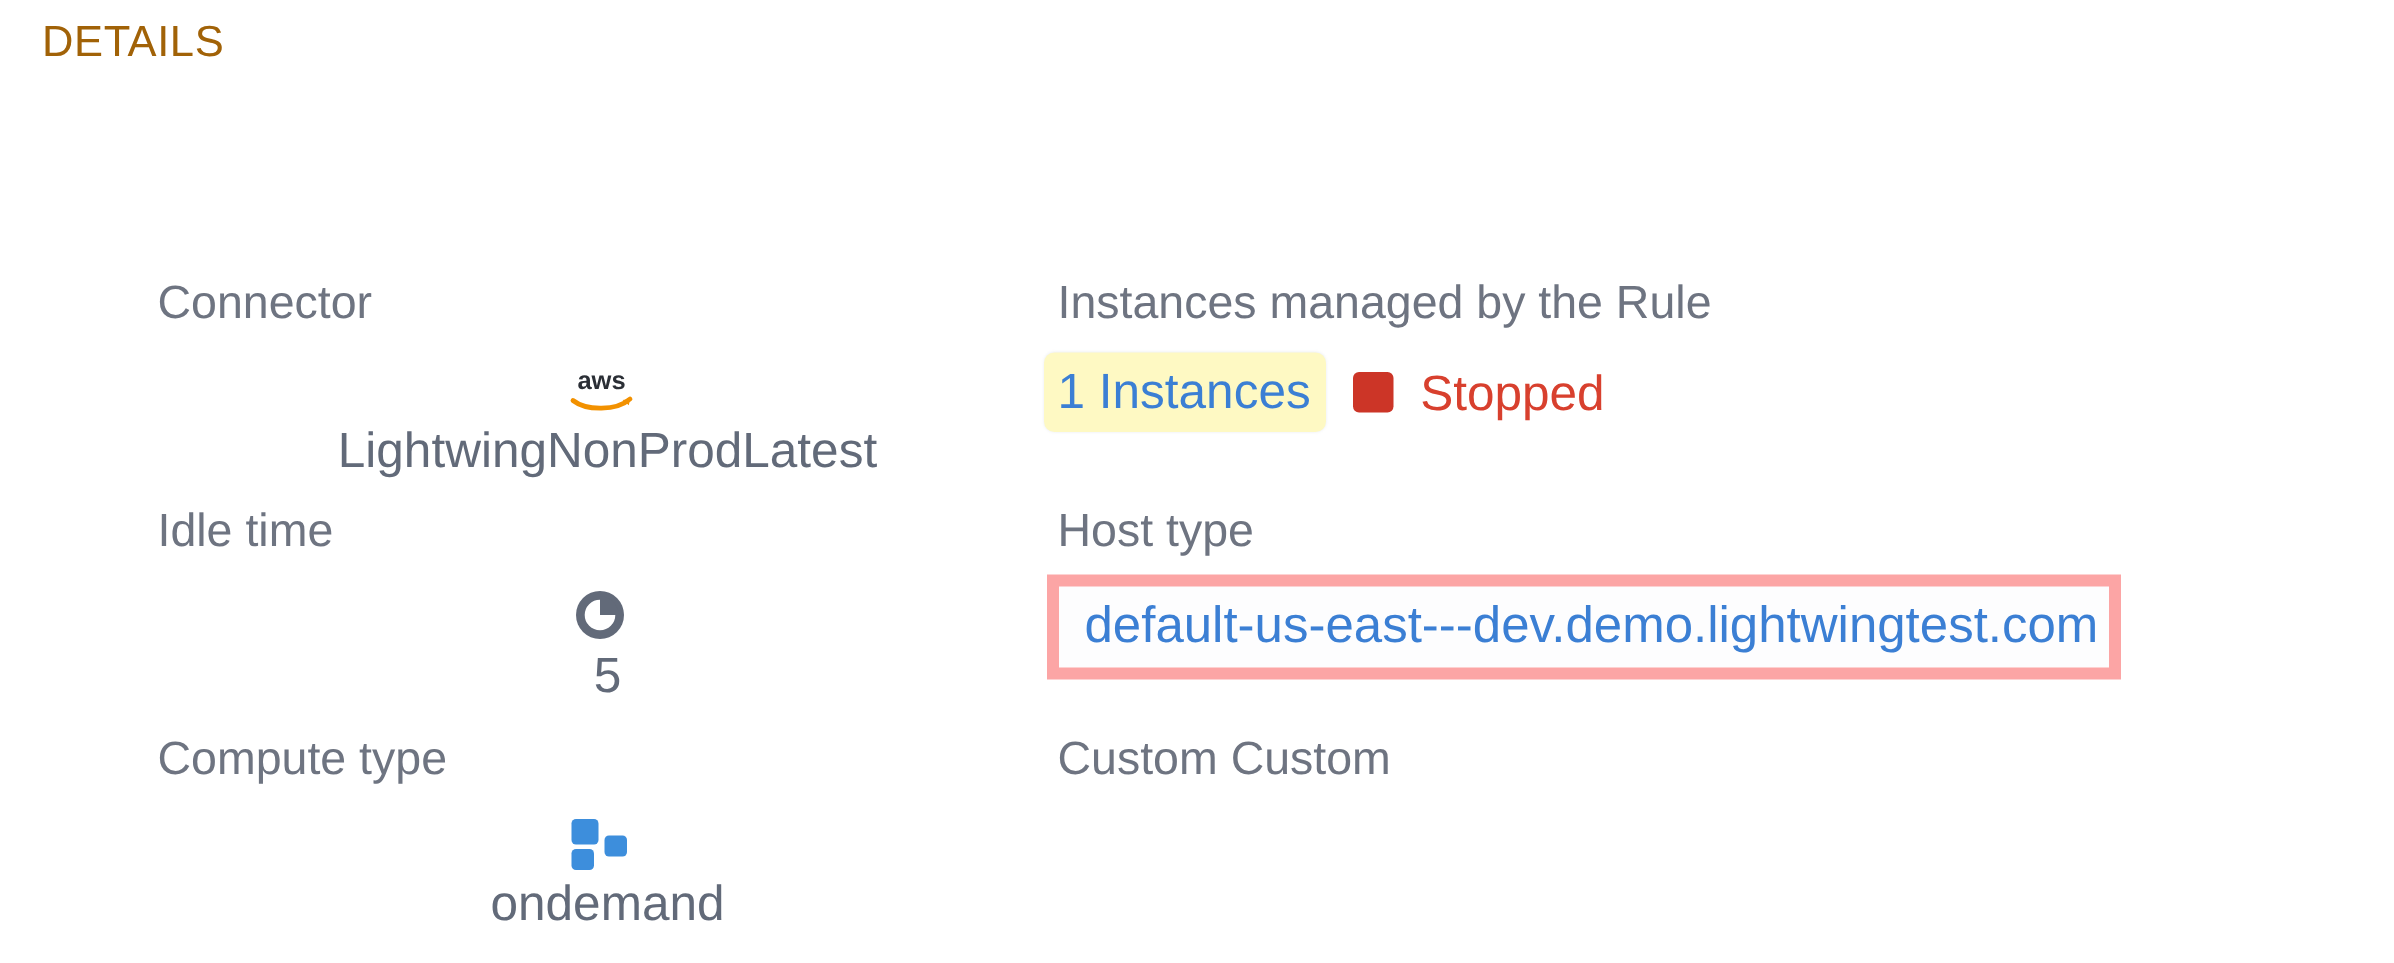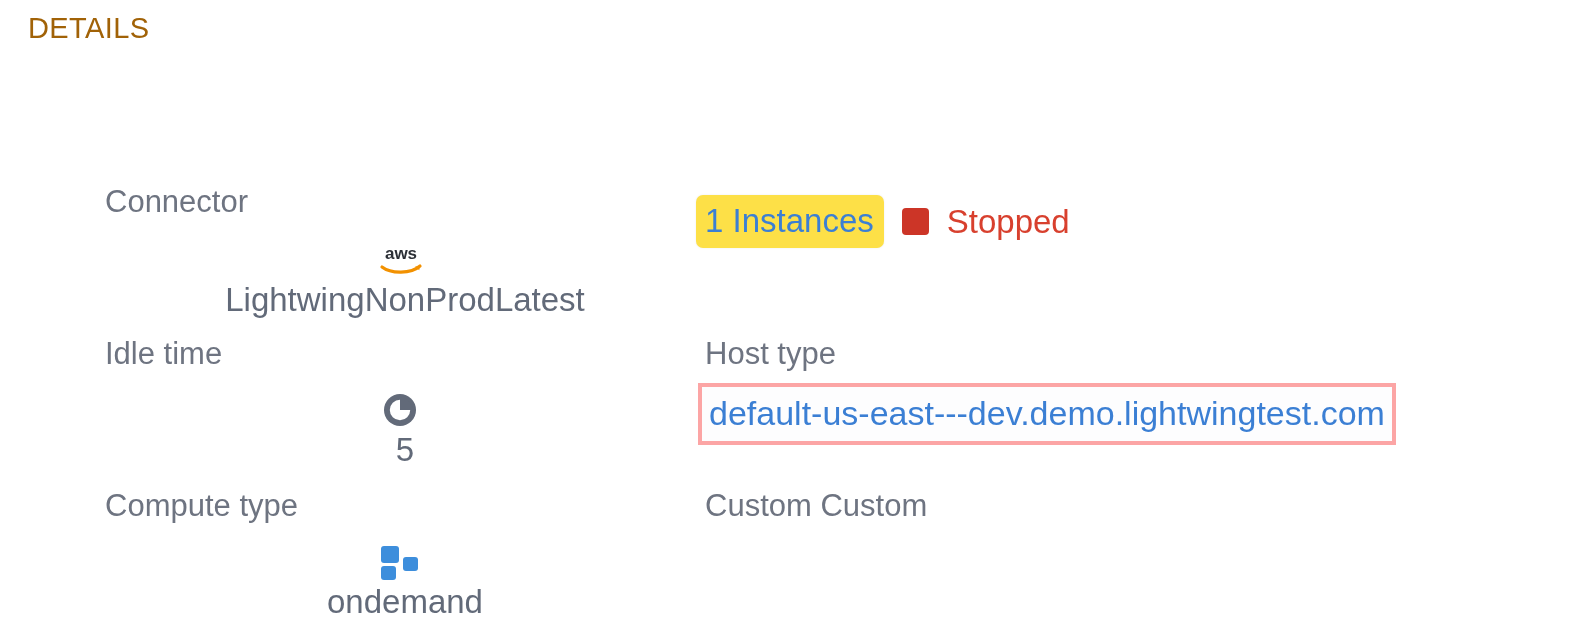--- a/index.html
+++ b/index.html
@@ -93,21 +93,21 @@
   }
   .compute-icon svg { display: block; }
 
   
   .instances-row {
     display: flex;
     align-items: center;
     margin-top: 13px;
   }
   .instances-surface {
-    background: #fde047;
+    background: #fef9c3;
     border-radius: 7px;
     padding: 7px 10px 8px 9px;
     margin-left: -9px;
     box-shadow: 0 0 2px rgba(140,148,165,0.18);
     display: inline-block;
   }
   .instances-link {
     font-size: 33px;
     line-height: 38px;
     color: #3b7fd4;
@@ -130,23 +130,23 @@
     font-size: 33px;
     line-height: 40px;
     color: #d8402e;
     margin-left: 18px;
     white-space: nowrap;
   }
 
   
   .highlight-box {
     display: inline-block;
-    border: 4px solid #fca5a5;
+    border: 8px solid #fca5a5;
     background: #fdfdfe;
-    padding: 4px 7px 6px 7px;
+    padding: 4px 7px 6px 17px;
     margin-top: 9px;
     margin-left: -7px;
     box-sizing: border-box;
   }
   .highlight-link {
     font-size: 34px;
     line-height: 44px;
     color: #3b7fd4;
     white-space: nowrap;
     cursor: pointer;
@@ -167,20 +167,21 @@
           <text x="25" y="20" text-anchor="middle" font-family="Liberation Sans, sans-serif" font-size="17" font-weight="bold" fill="#2b2f36">aws</text>
           <path d="M6 28 C15 35, 35 35, 44 27" stroke="#f29100" stroke-width="3.2" fill="none" stroke-linecap="round"></path>
           <path d="M44 27 L39 27.6 L43.2 31.2 Z" fill="#f29100"></path>
         </svg>
       </span>
       <span>LightwingNonProdLatest</span>
     </div>
   </div>
 
   <div class="field">
+    <div class="field-label">Instances managed by the Rule</div>
     <div class="instances-row">
       <span class="instances-surface">
         <span class="instances-link">1 Instances</span>
       </span>
       <span class="status-chip">
         <span class="status-square"></span>
         <span class="status-text">Stopped</span>
       </span>
     </div>
   </div>

